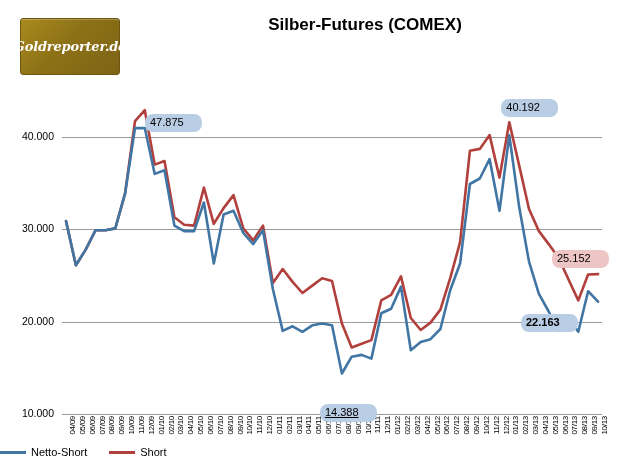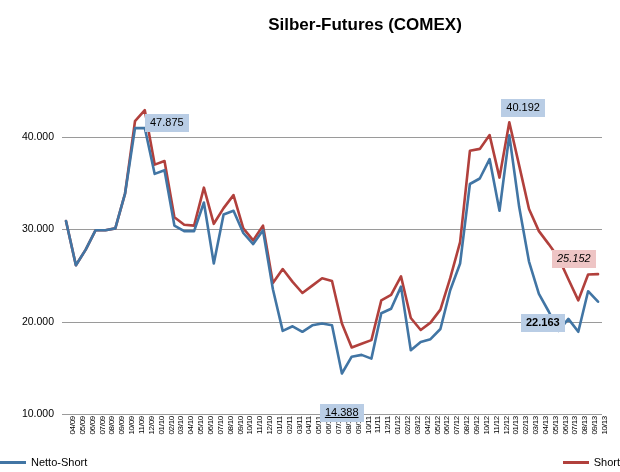--- a/index.html
+++ b/index.html
@@ -106,54 +106,57 @@
     letter-spacing: -0.3px;
   }
 
   svg#series { position: absolute; left: 0; top: 0; }
 
   
   .callout {
     position: absolute;
     font-size: 11px;
     color: #000000;
-    padding: 2px 5px 3px 5px;
+    padding: 2px 18px 3px 5px;
     white-space: nowrap;
     line-height: 13px;
+    border-radius: 8px;
   }
   .callout.blue { background: #b9cde5; }
   .callout.red  { background: #eec5c5; }
 
   
   #legend {
     position: absolute;
     left: 0; top: 446px;
     width: 620px;
     display: flex;
     align-items: center;
-    justify-content: space-between;
+    justify-content: flex-start;
     gap: 22px;
-    margin-top: 10px;
   }
   .legend-item {
     display: flex;
     align-items: center;
     gap: 5px;
     font-size: 11px;
     color: #000000;
   }
   .legend-swatch {
     width: 26px; height: 3px;
     display: inline-block;
   }
 </style>
 </head>
 <body>
 
 <div id="header">
+  <div id="logo">
+    <span id="logo-text">Goldreporter.de</span>
+  </div>
   <div id="title-block">
     <div class="title-line">Silber-Futures (COMEX)</div>
   </div>
 </div>
 
 <div id="chart">
   <div id="plot">
     <div id="gridlines">
         <div class="gridline" style="top: 314px;"></div>
         <div class="gridline" style="top: 221.6px;"></div>
@@ -227,21 +230,21 @@
       <div class="xtick-label" style="left: 509.4px;">07/13</div>
       <div class="xtick-label" style="left: 519.3px;">08/13</div>
       <div class="xtick-label" style="left: 529.1px;">09/13</div>
       <div class="xtick-label" style="left: 539px;">10/13</div>
     </div>
   <div id="callouts">
       <div class="callout blue" style="left: 145px; top: 28.1px;">47.875</div>
       <div class="callout blue" style="left: 501.3px; top: 13.2px;">40.192</div>
       <div class="callout blue" style="left: 319.9px; top: 317.5px; text-decoration: underline;">14.388</div>
       <div class="callout blue" style="left: 521px; top: 227.7px; font-weight: bold;">22.163</div>
-      <div class="callout red" style="left: 552px; top: 164.1px; font-style: italic;">25.152</div>
+      <div class="callout red" style="left: 552px; top: 164.1px;">25.152</div>
     </div>
 </div>
 
 <div id="legend">
     <div class="legend-item">
       <span class="legend-swatch" style="background: rgb(65, 117, 164);"></span>
       <span>Netto-Short</span>
     </div>
     <div class="legend-item">
       <span class="legend-swatch" style="background: rgb(177, 64, 60);"></span>

